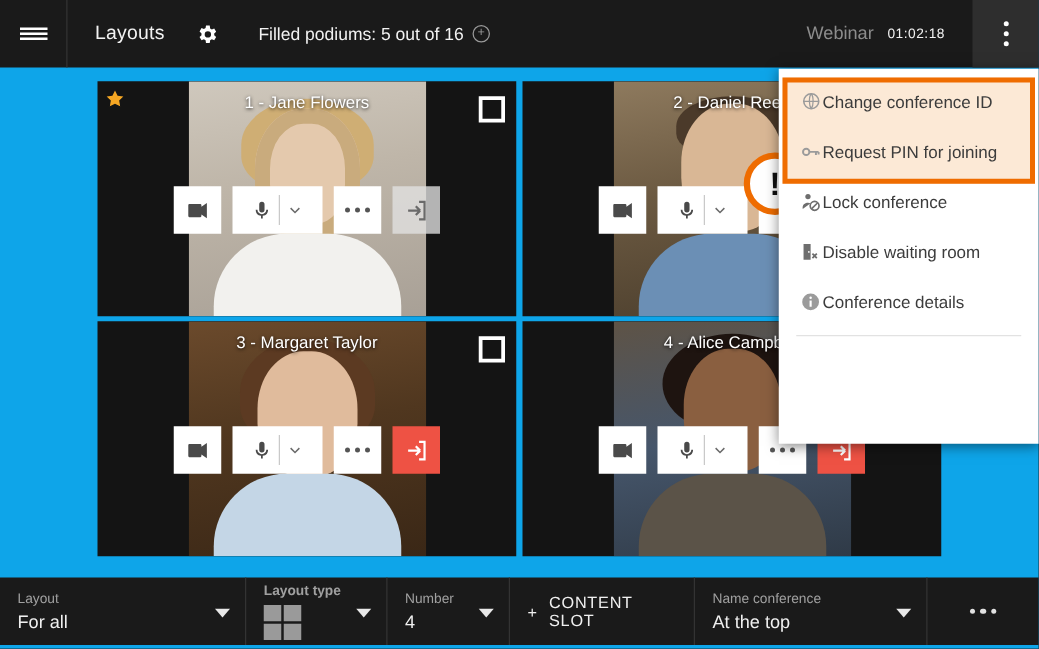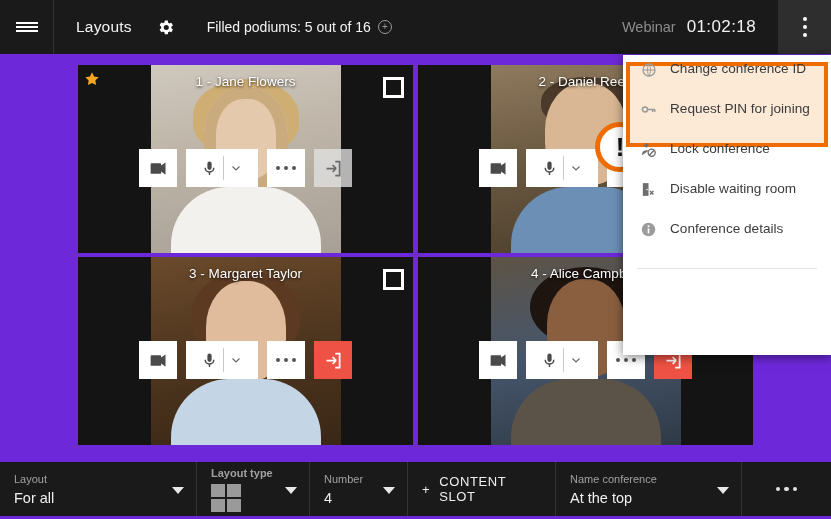--- a/index.html
+++ b/index.html
@@ -2,42 +2,42 @@
 <html><head>
 <meta charset="utf-8">
 <style>
   * { box-sizing: border-box; margin:0; padding:0; }
   html, body {
     width: 831px; height: 519px;
     background: #1c1c1c;
     font-family: "Liberation Sans", sans-serif;
     overflow: hidden;
   }
-  #app { position: relative; width: 831px; height: 519px; background:#6d28d9; }
+  #app { position: relative; width: 831px; height: 519px; background:#0ea5e9; }
 
   
   .header {
     position:absolute; left:0; top:0; width:831px; height:54px;
     background:#1a1a1a; display:flex; align-items:center;
   }
   .hdr-burger {
     width:54px; height:54px; display:flex; align-items:center; justify-content:center;
     border-right:1px solid #333; cursor:pointer;
   }
   .burger-bar { width:22px; height:2px; background:#fff; margin:2.4px 0; display:block; }
   .hdr-title { color:#f2f2f2; font-size:15.5px; margin-left:22px; letter-spacing:.2px; }
   .hdr-gear { margin-left:24px; display:flex; align-items:center; cursor:pointer; }
   .hdr-podiums { color:#f2f2f2; font-size:14px; margin-left:32px; display:flex; align-items:center; gap:7px;justify-content:flex-end; }
   .help-ico {
     width:14px; height:14px; border:1.3px solid #9a9a9a; border-radius:50%;
     color:#9a9a9a; font-size:10px; line-height:11.5px; text-align:center; cursor:pointer;
   }
   .hdr-right { margin-left:auto; display:flex; align-items:center; height:54px; }
   .hdr-webinar { color:#8c8c8c; font-size:14.5px; }
-  .hdr-timer { color:#f2f2f2; font-size:17px; margin-left:11px; margin-right:22px; letter-spacing:.4px; }
+  .hdr-timer { color:#f2f2f2; font-size:11px; margin-left:11px; margin-right:22px; letter-spacing:.4px; }
   .hdr-kebab {
     width:53px; height:54px; background:#2e2e2e; display:flex; flex-direction:column;
     align-items:center; justify-content:center; gap:3.6px; cursor:pointer;
   }
   .kebab-dot { width:4px; height:4px; border-radius:50%; background:#fff; }
 
   
   .grid { position:absolute; left:78px; top:65px; width:675px; height:378px; }
   .tile { position:absolute; width:335px; height:188px; background:#141414; overflow:hidden; }
   .t1 { left:0;   top:0; }
@@ -114,22 +114,22 @@
   .menu {
     position:absolute; left:623px; top:55px; width:208px; height:300px;
     background:#fff; z-index:50; padding-top:6px;
     box-shadow:0 2px 10px rgba(0,0,0,.5);
   }
   .menu-hl {
     position:absolute; left:3px; top:7px; width:202px; height:85px;
     border:4px solid #ef6c00; background:#fce9d6; z-index:1;
   }
   .mitem {
-    position:relative; z-index:2; height:40px; display:flex; 
-    padding-left:17px; gap:13px; color:#3c3c3c; font-size:13.6px; cursor:pointer;
+    position:relative; z-index:2; height:40px; display:flex; align-items:center;
+    padding-left:17px; gap:1px; color:#3c3c3c; font-size:13.6px; cursor:pointer;
   }
   .mitem .mi-ico { width:17px; height:17px; display:flex; align-items:center; justify-content:center; flex:0 0 17px; }
   .menu-sep { position:relative; z-index:2; height:1px; background:#e2e2e2; margin:7px 14px; }
   .mitem-end { color:#f5385a; }
 
   
   .bottom {
     position:absolute; left:0; top:462px; width:831px; height:54px;
     background:#1a1a1a; display:flex; align-items:stretch;
   }

